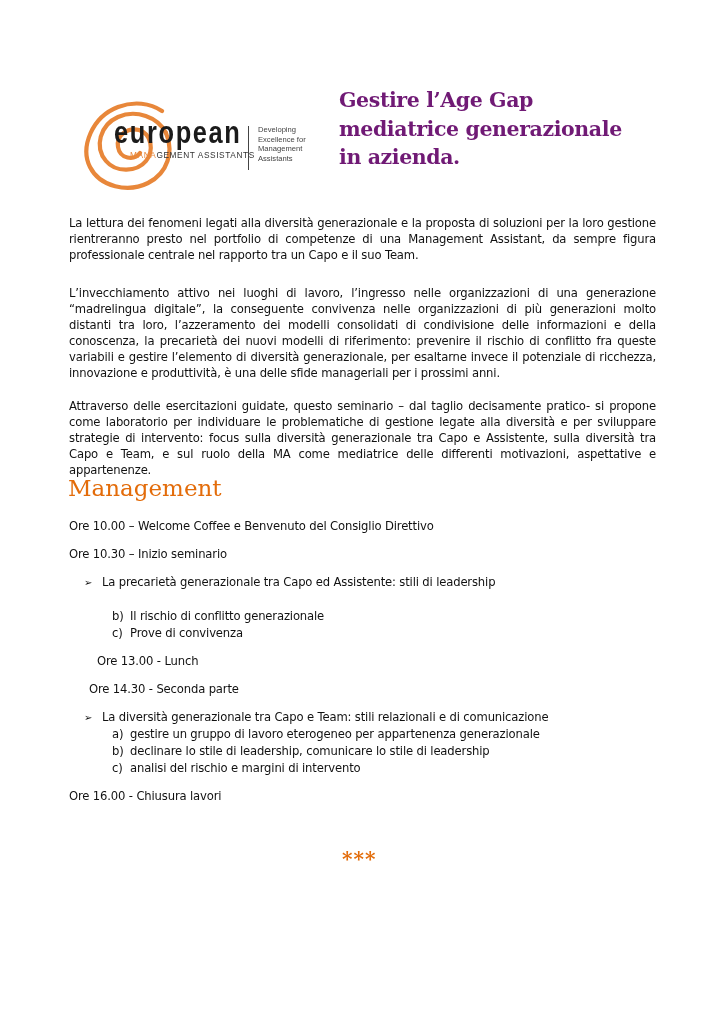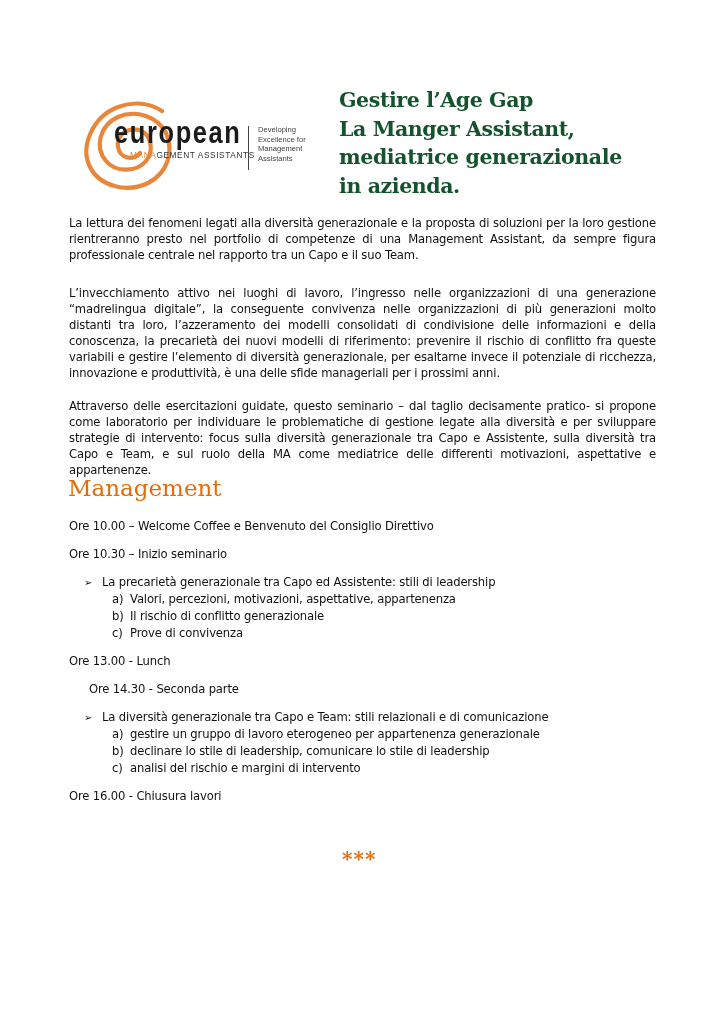--- a/index.html
+++ b/index.html
@@ -11,21 +11,21 @@
                transform: scaleX(0.82); transform-origin: left top; line-height: 1; }
   .logo-sub { position: absolute; left: 112px; top: 151px; font-family: "Liberation Sans", sans-serif;
               font-size: 8.3px; letter-spacing: 0.6px; color: #333; line-height: 1; }
   .logo-sub .orange { color: #e8873a; margin-left: 18px; }
   .logo-divider { position: absolute; left: 248px; top: 126px; width: 1px; height: 44px; background: #444; }
   .logo-tagline { position: absolute; left: 258px; top: 125px; font-family: "Liberation Sans", sans-serif;
                   font-size: 7.6px; line-height: 9.6px; color: #444; }
 
   
   .title { position: absolute; left: 339px; top: 86px; font-family: "DejaVu Serif", serif;
-           font-weight: bold; font-size: 20.5px; line-height: 28.5px; color: #14532d;
+           font-weight: bold; font-size: 20.5px; line-height: 28.5px; color: #701a75;
            letter-spacing: -0.4px; }
   .title div { white-space: nowrap; }
 
   
   .para { position: absolute; left: 69px; width: 587px; font-size: 11.6px; line-height: 16px;
           text-align: justify; text-align-last: left; letter-spacing: -0.15px; }
 
   .heading { position: absolute; left: 68px; top: 477px; font-family: "DejaVu Serif", serif;
              font-size: 23px; color: #e36c0a; line-height: 1; }
 
@@ -59,42 +59,40 @@
     <div class="logo-tagline">
       <div>Developing</div>
       <div>Excellence for</div>
       <div>Management</div>
       <div>Assistants</div>
     </div>
   </div>
 
   <div class="title">
     <div>Gestire l’Age Gap</div>
-    <div>La Manger Assistant,</div>
     <div>mediatrice generazionale</div>
     <div>in azienda.</div>
   </div>
 
   <p class="para" style="top:215px;margin:0;">La lettura dei fenomeni legati alla diversità generazionale e la proposta di soluzioni per la loro gestione rientreranno presto nel portfolio di competenze di una Management Assistant, da sempre figura professionale centrale nel rapporto tra un Capo e il suo Team.</p>
   <p class="para" style="top:285px;margin:0;">L’invecchiamento attivo nei luoghi di lavoro, l’ingresso nelle organizzazioni di una generazione “madrelingua digitale”, la conseguente convivenza nelle organizzazioni di più generazioni molto distanti tra loro, l’azzeramento dei modelli consolidati di condivisione delle informazioni e della conoscenza, la precarietà dei nuovi modelli di riferimento: prevenire il rischio di conflitto fra queste variabili e gestire l’elemento di diversità generazionale, per esaltarne invece il potenziale di ricchezza, innovazione e produttività, è una delle sfide manageriali per i prossimi anni.</p>
   <p class="para" style="top:398px;margin:0;">Attraverso delle esercitazioni guidate, questo seminario – dal taglio decisamente pratico- si propone come laboratorio per individuare le problematiche di gestione legate alla diversità e per sviluppare strategie di intervento: focus sulla diversità generazionale tra Capo e Assistente, sulla diversità tra Capo e Team, e sul ruolo della MA come mediatrice delle differenti motivazioni, aspettative e appartenenze.</p>
 
   <div class="heading">Management</div>
 
   <div class="line" style="top:518px;">Ore 10.00 – Welcome Coffee e Benvenuto del Consiglio Direttivo</div>
   <div class="line" style="top:546px;">Ore 10.30 – Inizio seminario</div>
 
   <div class="bullet" style="top:574px;">
     <span class="arrow">➢</span><span>La precarietà generazionale tra Capo ed Assistente: stili di leadership</span>
   </div>
-  <div class="sub" style="top:591px;"><span class="mark">a)</span><span>Valori, percezioni, motivazioni, aspettative, appartenenza</span></div>
   <div class="sub" style="top:608px;"><span class="mark">b)</span><span>Il rischio di conflitto generazionale</span></div>
   <div class="sub" style="top:625px;"><span class="mark">c)</span><span>Prove di convivenza</span></div>
 
-  <div class="line" style="top:653px;">Ore 13.00 - Lunch</div>
+  <div class="line" style="top:653px;margin-left:28px;">Ore 13.00 - Lunch</div>
   <div class="line" style="top:681px;margin-left:20px;">Ore 14.30 - Seconda parte</div>
 
   <div class="bullet" style="top:709px;">
     <span class="arrow">➢</span><span>La diversità generazionale tra Capo e Team: stili relazionali e di comunicazione</span>
   </div>
   <div class="sub" style="top:726px;"><span class="mark">a)</span><span>gestire un gruppo di lavoro eterogeneo per appartenenza generazionale</span></div>
   <div class="sub" style="top:743px;"><span class="mark">b)</span><span>declinare lo stile di leadership, comunicare lo stile di leadership</span></div>
   <div class="sub" style="top:760px;"><span class="mark">c)</span><span>analisi del rischio e margini di intervento</span></div>
 
   <div class="line" style="top:788px;">Ore 16.00 - Chiusura lavori</div>

